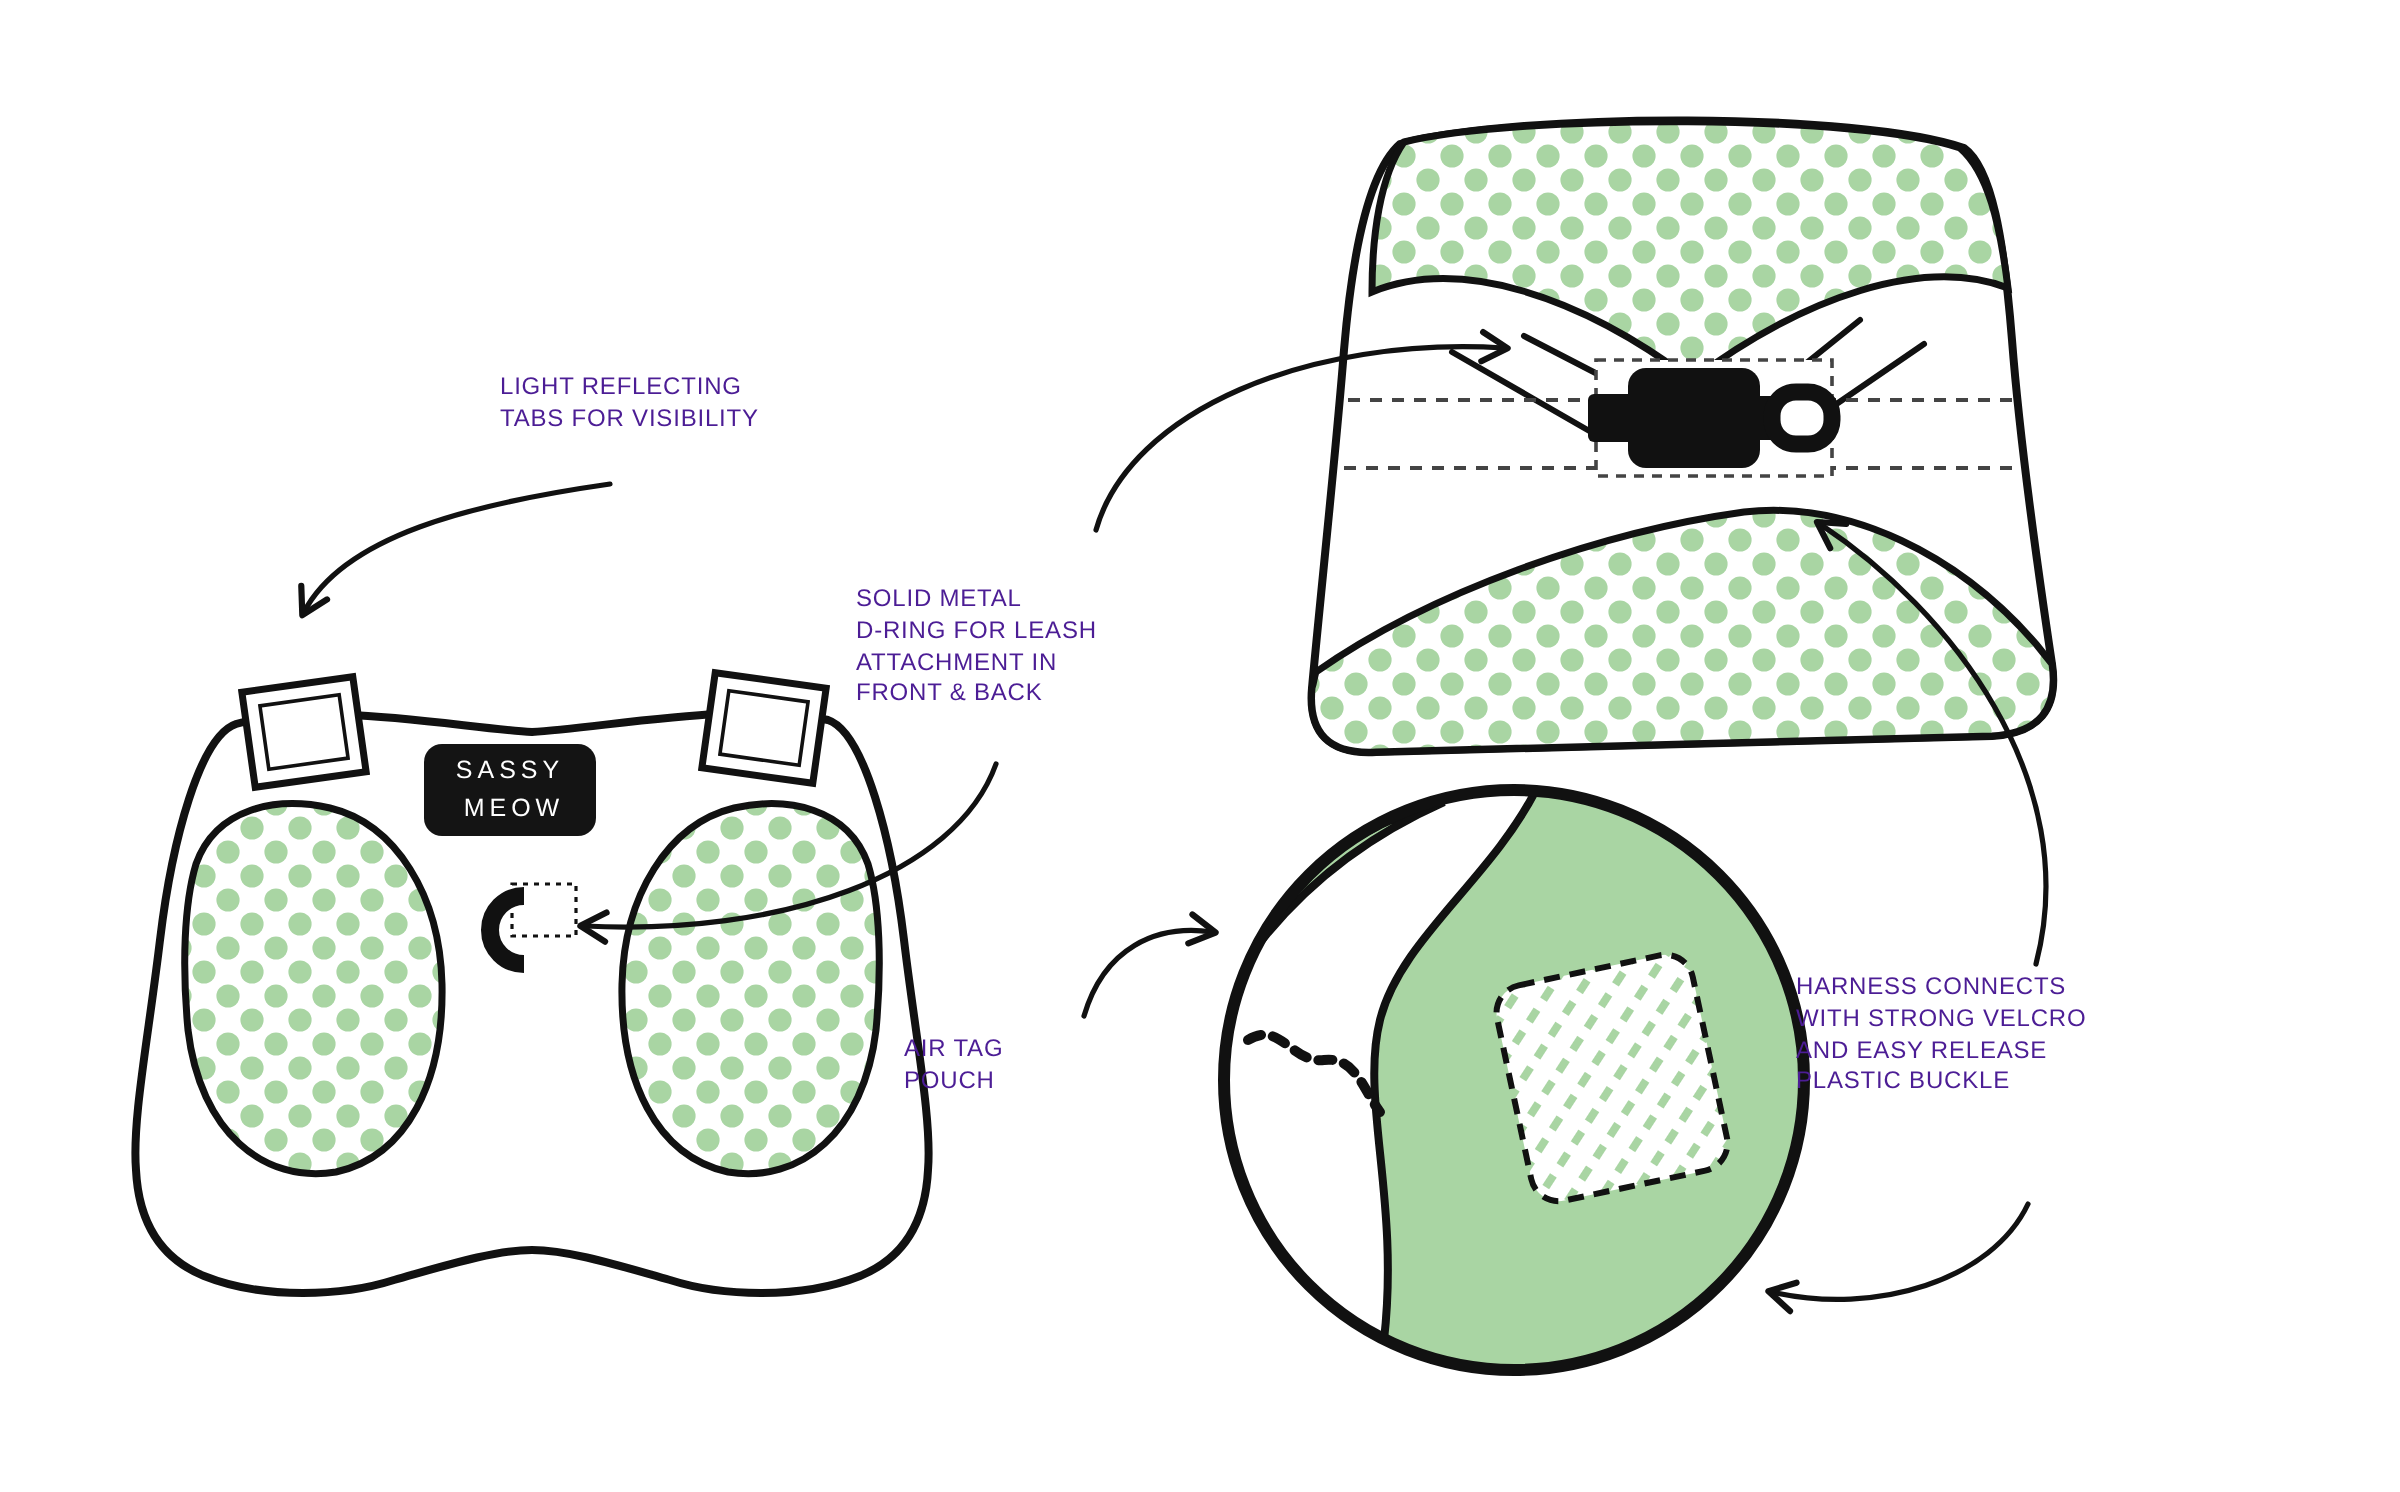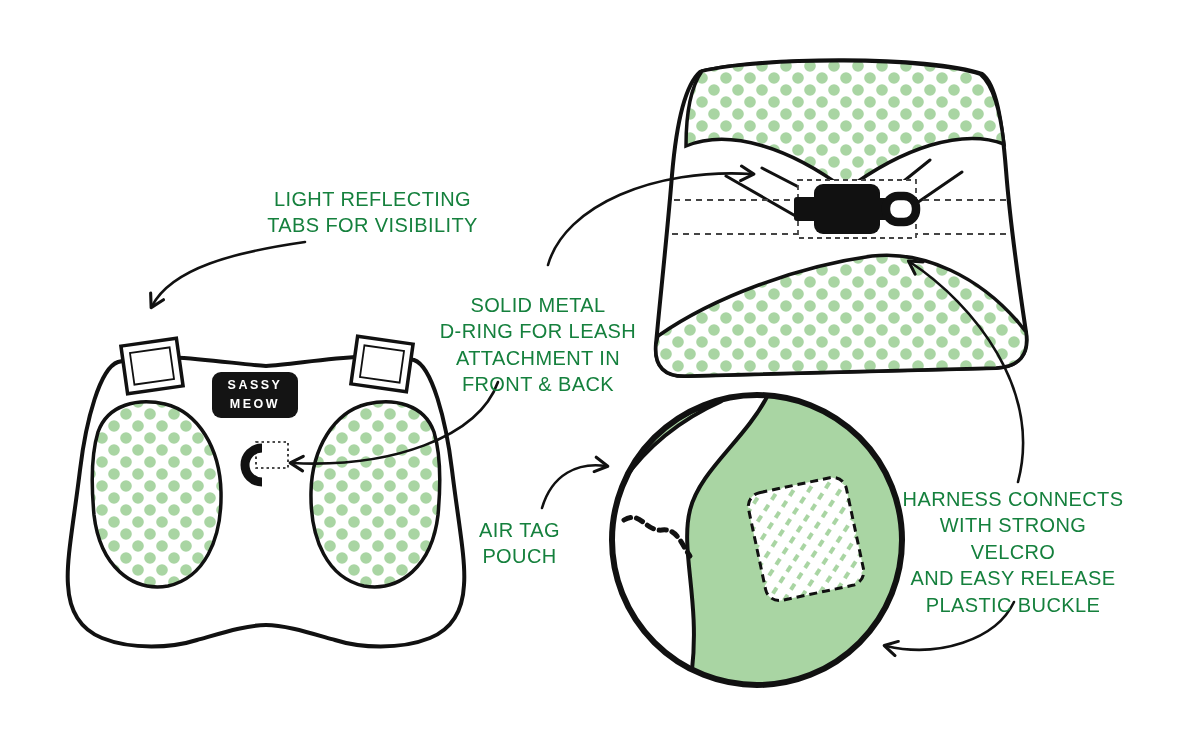--- a/index.html
+++ b/index.html
@@ -1,27 +1,27 @@
 <!DOCTYPE html>
 <html><head>
 <meta charset="utf-8">
 <style>
   *{margin:0;padding:0;box-sizing:border-box}
   html,body{width:1200px;height:746px;background:#fff;font-family:"Liberation Sans",sans-serif;overflow:hidden}
   .stage{position:relative;width:1200px;height:746px;background:#fff}
   .stage > svg{position:absolute;left:0;top:0}
-  .note{position:absolute;color:#15803d;font-size:20px;line-height:1.32;letter-spacing:.4px;
-        text-align:center;white-space:pre-line;font-weight:400}
+  .note{position:absolute;color:#4c1d95;font-size:12px;line-height:1.32;letter-spacing:.4px;
+        white-space:pre-line;font-weight:400}
   #note-reflective{left:250px;top:186px;width:245px}
   #note-dring{left:428px;top:292px;width:220px}
   #note-airtag{left:452px;top:517px;width:135px}
   #note-velcro{left:898px;top:486px;width:230px}
   .badge{position:absolute;left:212px;top:372px;width:86px;height:46px;background:#141414;
          border-radius:9px;color:#fff;display:flex;align-items:center;justify-content:center;
-         text-align:center;font-size:12.5px;font-weight:bold;letter-spacing:2.5px;line-height:1.5;
+         text-align:right;font-size:12.5px;font-weight:normal;letter-spacing:2.5px;line-height:1.5;
          white-space:pre-line}
 </style>
 </head>
 <body>
 
 <div class="stage">
 
   <svg width="1200" height="746" viewBox="0 0 1200 746">
     <defs>
       <pattern id="dots" width="24" height="24" patternUnits="userSpaceOnUse">

